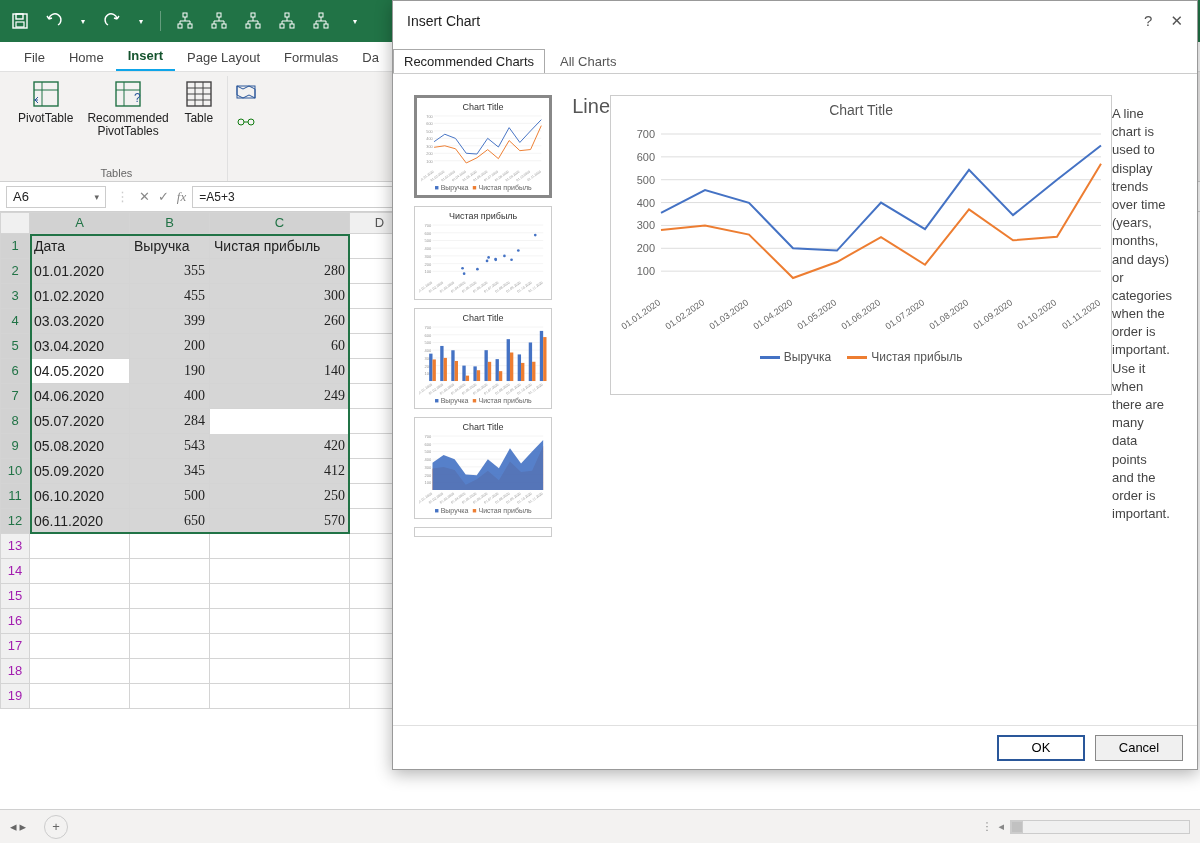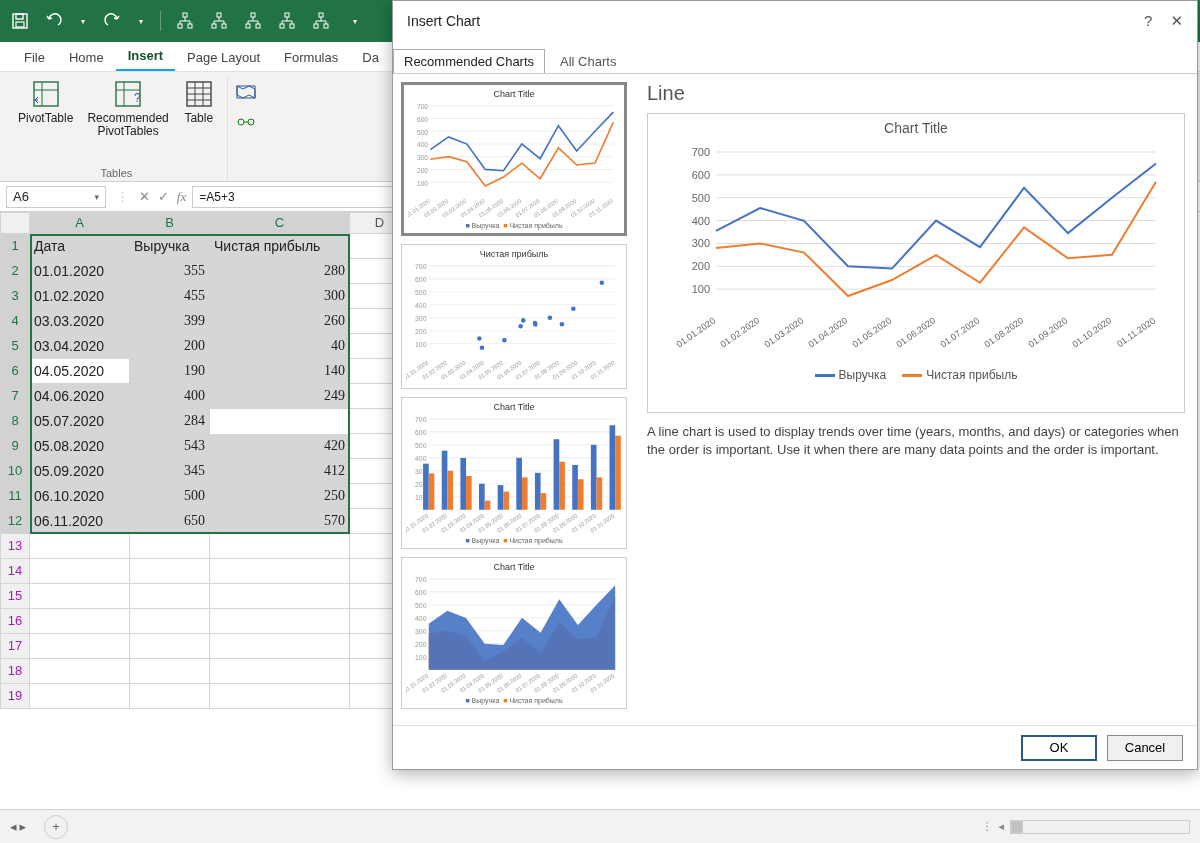--- a/index.html
+++ b/index.html
@@ -56,35 +56,35 @@
 .hscroll { width: 180px; height: 14px; background: #f0f0f0; border: 1px solid #ccc; position: relative;}
 .hscroll .thumb { position: absolute; left:0; top:0; height:100%; width:12px; background:#c1c1c1;}
 
 
 .modal { position: absolute; top: 0; left: 392px; width: 806px; height: 770px; background: #fff; border: 1px solid #999; box-shadow: 0 4px 16px rgba(0,0,0,.3); display: flex; flex-direction: column; }
 .modal-title { height: 40px; display: flex; align-items: center; padding: 0 14px; font-size: 14px; }
 .modal-title .close { margin-left: auto; display: flex; gap: 18px; color: #555; font-size: 15px; }
 .modal-tabs { display: flex; padding: 8px 10px 0 0; gap: 4px; }
 .modal-tab { border: 1px solid #aaa; border-bottom: none; padding: 4px 10px; font-size: 13px; background: #fff; }
 .modal-tab.inactive { border-color: transparent; color: #555; }
-.modal-body { flex: 1; border-top: 1px solid #ccc; display: flex; padding: 8px; overflow: hidden; }
+.modal-body { flex: 1; border-top: 1px solid #ccc; display: flex; padding: 21px; overflow: hidden; }
 .thumb-col { width: 232px; display: flex; flex-direction: column; gap: 8px; padding-right: 6px; overflow-y: auto; }
 .thumb-col::-webkit-scrollbar { width: 16px; }
 .thumb-col::-webkit-scrollbar-thumb { background: #c1c1c1; }
 .thumb-col::-webkit-scrollbar-button { background:#f0f0f0; border:1px solid #ccc; height:16px;}
 .thumb { border: 1px solid #ccc; padding: 4px; }
 .thumb.active { border: 3px solid #888; }
 .thumb-title { font-size: 9px; text-align: center; color: #333; }
-.preview { flex: 1; padding: 0 4px 4px 14px; display: flex; flex-direction: column; }
+.preview { flex: 1; padding: 0 4px 4px 14px; display: flex; }
 .preview h2 { font-size: 20px; font-weight: 400; color: #555; margin-bottom: 8px; }
 .preview .chart-big { border: 1px solid #ccc; height: 300px; position: relative; }
 .preview .desc { font-size: 13px; color: #444; margin-top: 10px; line-height: 1.4; }
 .preview .chart-big-title { text-align:center; font-size:14px; padding:6px 0; color:#555;}
 .modal-footer { height: 44px; display: flex; align-items: center; justify-content: flex-end; gap: 10px; padding: 0 14px; border-top: 1px solid #e0e0e0; }
-.modal-footer button { width: 76px; height: 26px; border: 1px solid #888; background: #f0f0f0; font-size: 13px; }
+.modal-footer button { width: 88px; height: 26px; border: 1px solid #888; background: #f0f0f0; font-size: 13px; }
 .modal-footer button.primary { border: 2px solid #2a579a; background:#fff;}
 
 svg { display: block; }
 .mini-svg { width: 100%; }
 .legend { display: flex; gap: 16px; justify-content: center; font-size: 12px; color: #555; padding: 6px 0;}
 .legend .swatch { display:inline-block; width:20px; height:3px; vertical-align: middle; margin-right:4px;}
 </style>
 </head>
 <body>
 
@@ -271,21 +271,21 @@
         <div class="rh sel-rh">4</div>
         <div class="cell c0" style="width: 100px;">03.03.2020</div>
         <div class="cell c1 num" style="width: 80px;">399</div>
         <div class="cell c2 num" style="width: 140px;">260</div>
         <div class="cell c3" style="width: 60px;"></div>
       </div>
       <div class="row sel">
         <div class="rh sel-rh">5</div>
         <div class="cell c0" style="width: 100px;">03.04.2020</div>
         <div class="cell c1 num" style="width: 80px;">200</div>
-        <div class="cell c2 num" style="width: 140px;">40</div>
+        <div class="cell c2 num" style="width: 140px;">60</div>
         <div class="cell c3" style="width: 60px;"></div>
       </div>
       <div class="row sel active">
         <div class="rh sel-rh">6</div>
         <div class="cell c0" style="width: 100px;">04.05.2020</div>
         <div class="cell c1 num" style="width: 80px;">190</div>
         <div class="cell c2 num" style="width: 140px;">140</div>
         <div class="cell c3" style="width: 60px;"></div>
       </div>
       <div class="row sel">

